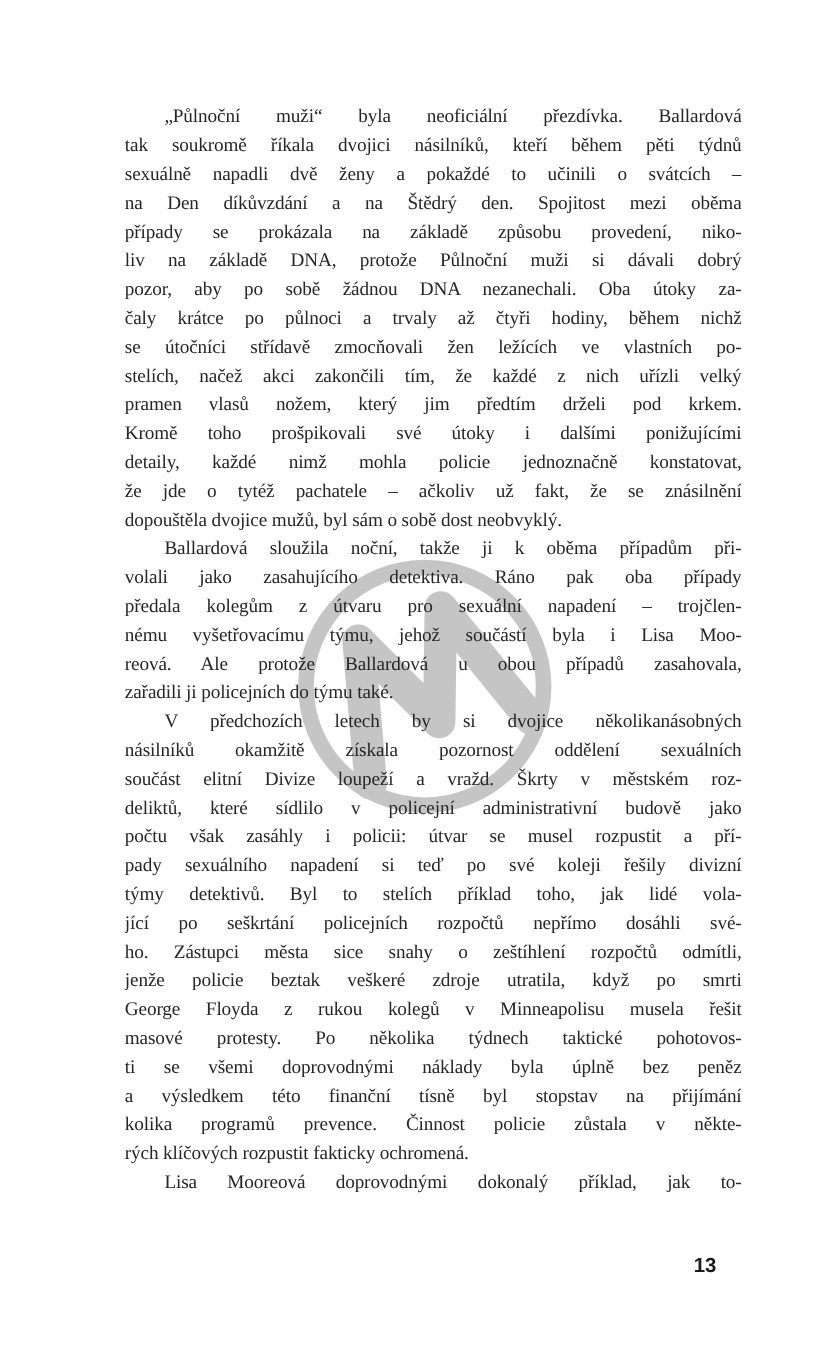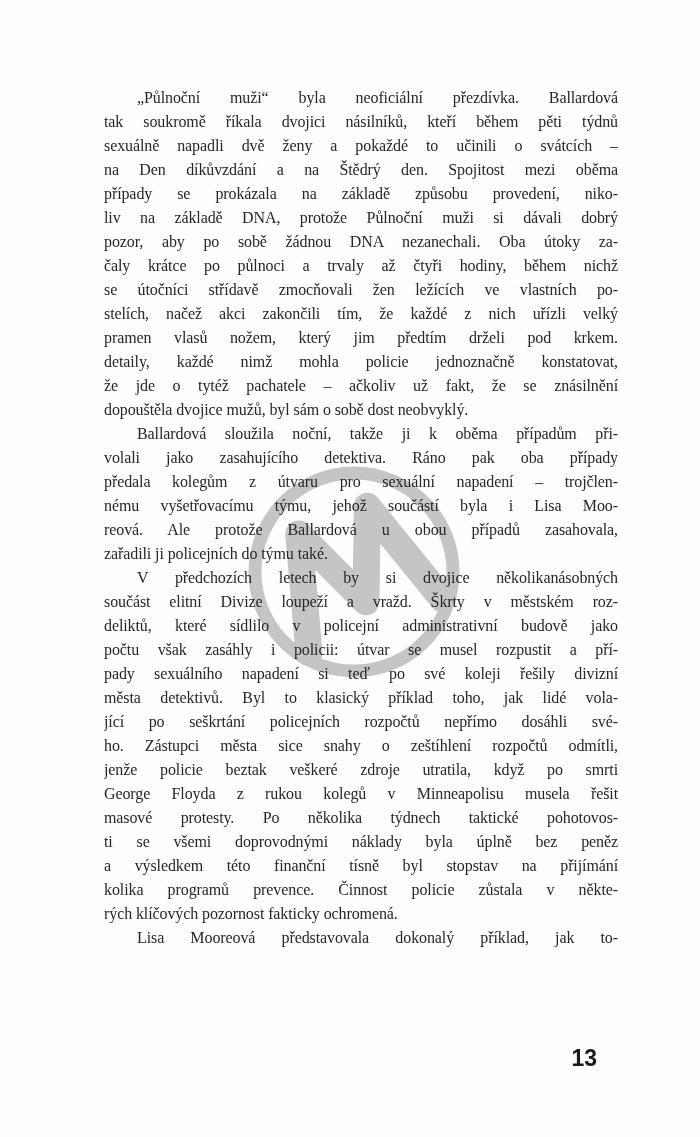--- a/index.html
+++ b/index.html
@@ -52,21 +52,21 @@
   .line.endline {
     text-align-last: left;
   }
   .pagenum {
     position: absolute;
     top: 1045px;
     right: 103px;
     z-index: 1;
     font-family: "Liberation Sans", sans-serif;
     font-weight: bold;
-    font-size: 23px;
+    font-size: 17px;
     color: var(--pagenum-color, #1a1a1a);
   }
 </style>
 </head>
 <body>
 
 <div class="page">
 
   <div class="watermark">
     <svg width="260" height="260" viewBox="0 0 260 260" aria-hidden="true">
@@ -82,42 +82,44 @@
       <div class="line">tak soukromě říkala dvojici násilníků, kteří během pěti týdnů</div>
       <div class="line">sexuálně napadli dvě ženy a pokaždé to učinili o svátcích –</div>
       <div class="line">na Den díkůvzdání a na Štědrý den. Spojitost mezi oběma</div>
       <div class="line">případy se prokázala na základě způsobu provedení, niko-</div>
       <div class="line">liv na základě DNA, protože Půlnoční muži si dávali dobrý</div>
       <div class="line">pozor, aby po sobě žádnou DNA nezanechali. Oba útoky za-</div>
       <div class="line">čaly krátce po půlnoci a trvaly až čtyři hodiny, během nichž</div>
       <div class="line">se útočníci střídavě zmocňovali žen ležících ve vlastních po-</div>
       <div class="line">stelích, načež akci zakončili tím, že každé z nich uřízli velký</div>
       <div class="line">pramen vlasů nožem, který jim předtím drželi pod krkem.</div>
+      <div class="line">Kromě toho prošpikovali své útoky i dalšími ponižujícími</div>
       <div class="line">detaily, každé nimž mohla policie jednoznačně konstatovat,</div>
       <div class="line">že jde o tytéž pachatele – ačkoliv už fakt, že se znásilnění</div>
       <div class="line endline">dopouštěla dvojice mužů, byl sám o sobě dost neobvyklý.</div>
       <div class="line indent">Ballardová sloužila noční, takže ji k oběma případům při-</div>
       <div class="line">volali jako zasahujícího detektiva. Ráno pak oba případy</div>
       <div class="line">předala kolegům z útvaru pro sexuální napadení – trojčlen-</div>
       <div class="line">nému vyšetřovacímu týmu, jehož součástí byla i Lisa Moo-</div>
       <div class="line">reová. Ale protože Ballardová u obou případů zasahovala,</div>
       <div class="line endline">zařadili ji policejních do týmu také.</div>
       <div class="line indent">V předchozích letech by si dvojice několikanásobných</div>
+      <div class="line">násilníků okamžitě získala pozornost oddělení sexuálních</div>
       <div class="line">součást elitní Divize loupeží a vražd. Škrty v městském roz-</div>
       <div class="line">deliktů, které sídlilo v policejní administrativní budově jako</div>
       <div class="line">počtu však zasáhly i policii: útvar se musel rozpustit a pří-</div>
       <div class="line">pady sexuálního napadení si teď po své koleji řešily divizní</div>
-      <div class="line">města detektivů. Byl to klasický příklad toho, jak lidé vola-</div>
+      <div class="line">týmy detektivů. Byl to stelích příklad toho, jak lidé vola-</div>
       <div class="line">jící po seškrtání policejních rozpočtů nepřímo dosáhli své-</div>
       <div class="line">ho. Zástupci města sice snahy o zeštíhlení rozpočtů odmítli,</div>
       <div class="line">jenže policie beztak veškeré zdroje utratila, když po smrti</div>
       <div class="line">George Floyda z rukou kolegů v Minneapolisu musela řešit</div>
       <div class="line">masové protesty. Po několika týdnech taktické pohotovos-</div>
       <div class="line">ti se všemi doprovodnými náklady byla úplně bez peněz</div>
       <div class="line">a výsledkem této finanční tísně byl stopstav na přijímání</div>
       <div class="line">kolika programů prevence. Činnost policie zůstala v někte-</div>
-      <div class="line endline">rých klíčových pozornost fakticky ochromená.</div>
-      <div class="line indent">Lisa Mooreová představovala dokonalý příklad, jak to-</div>
+      <div class="line endline">rých klíčových rozpustit fakticky ochromená.</div>
+      <div class="line indent">Lisa Mooreová doprovodnými dokonalý příklad, jak to-</div>
     </div>
 
   <div class="pagenum">13</div>
 
 </div>
 
 </body></html>

